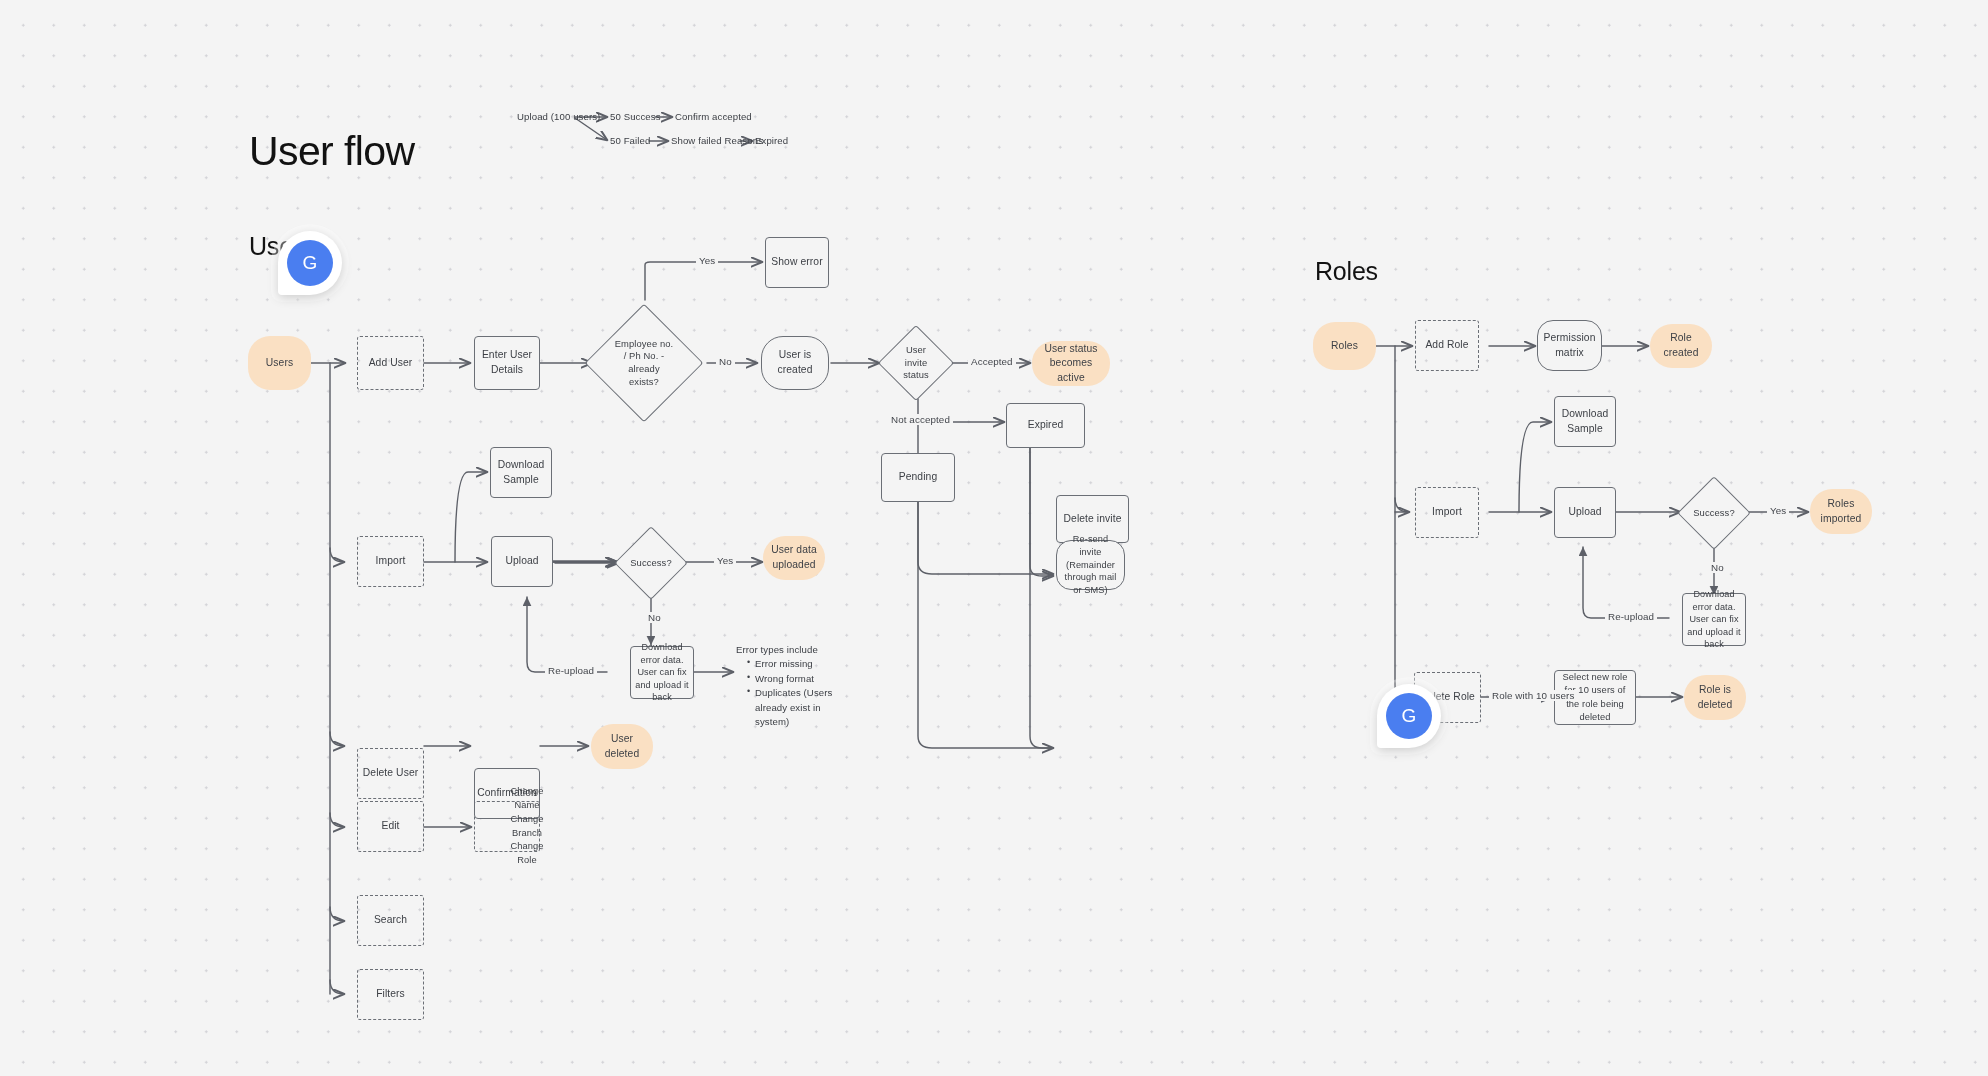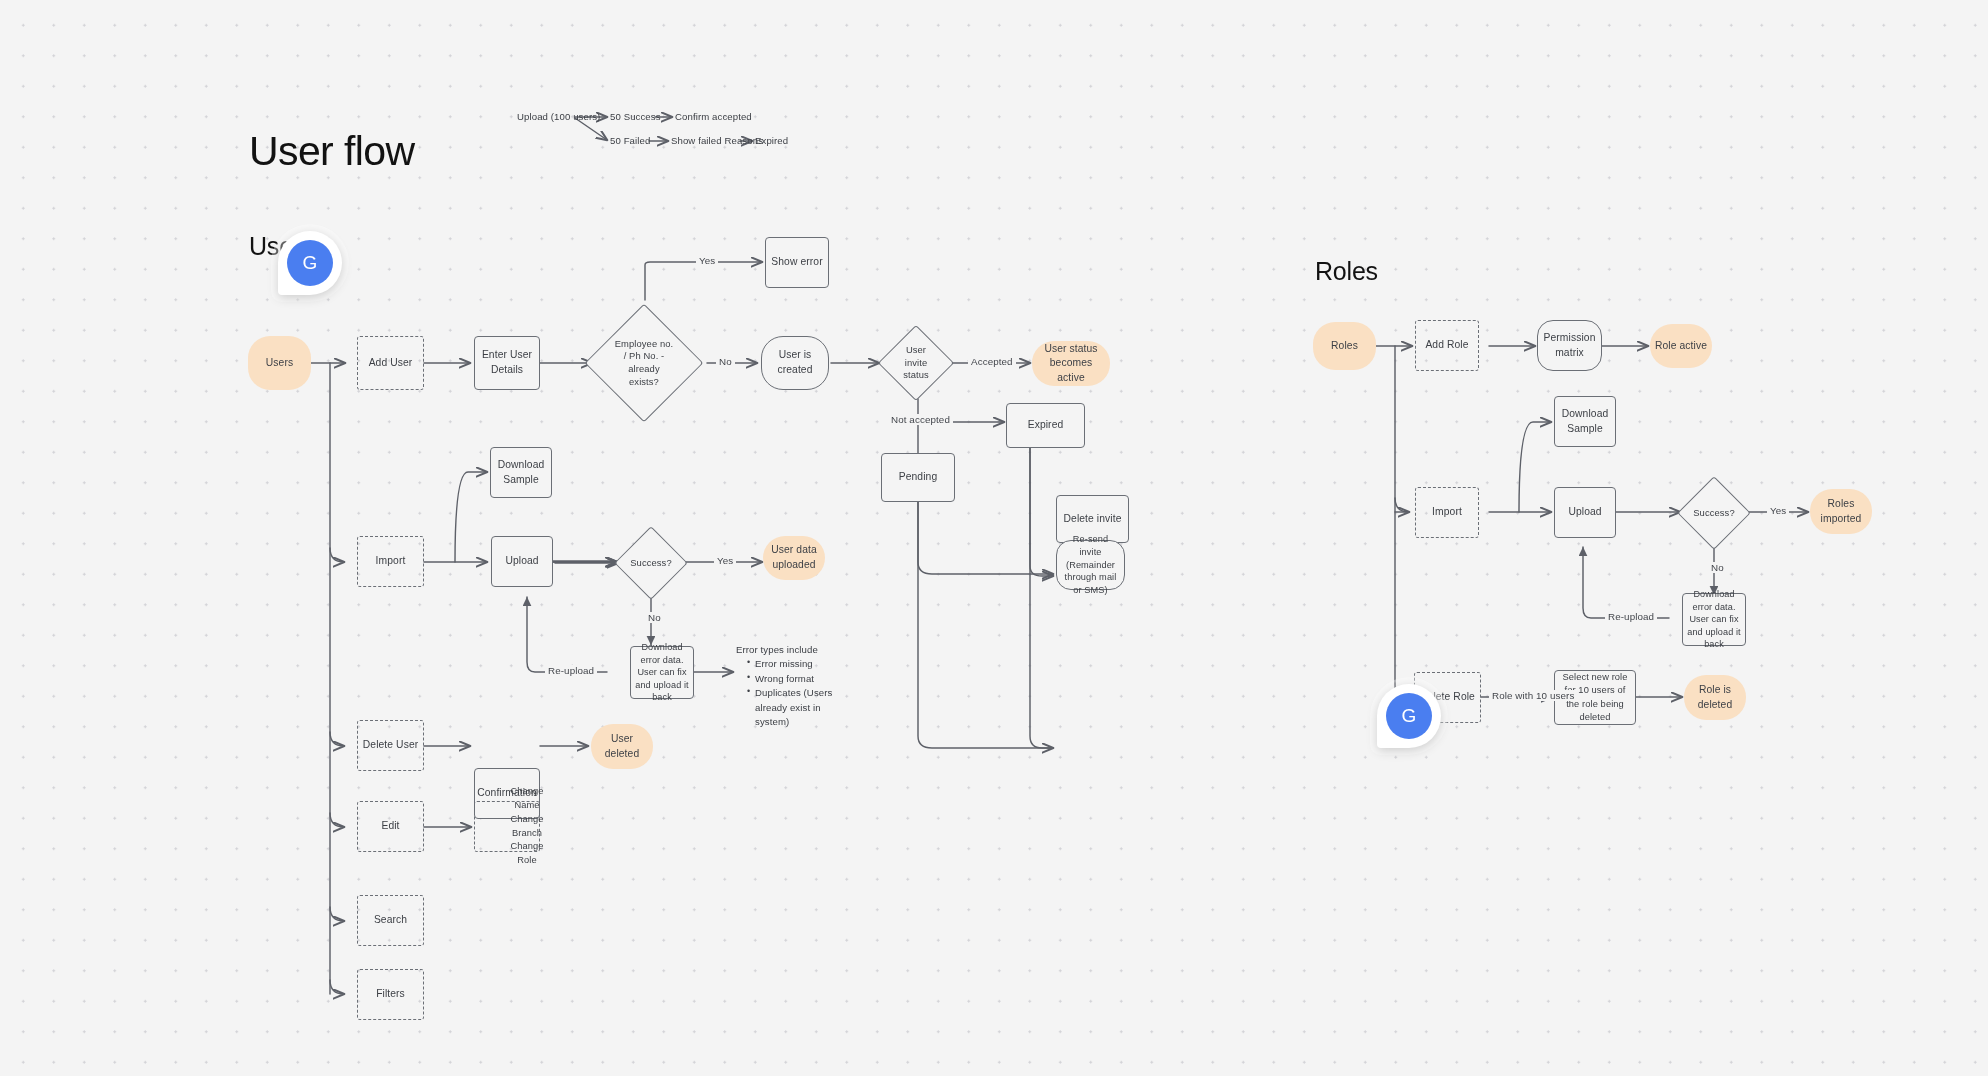--- a/index.html
+++ b/index.html
@@ -263,21 +263,21 @@
     <span class="dia-shape" style="inset:9px;"></span>
     <span class="dia-label" style="font-size:9.4px;">Success?</span>
   </div>
 
   <div class="node n-term" style="left:763px; top:536px; width:62px; height:44px;">User data uploaded</div>
 
   <div class="node n-solid" style="left:630px; top:646px; width:64px; height:53px;">
     <span style="font-size:9.1px; line-height:1.38;">Download error data. User can fix and upload it back</span>
   </div>
 
-  <div class="node n-dashed" style="left:357px; top:720px; width:67px; height:51px;text-align:center;">Delete User</div>
+  <div class="node n-dashed" style="left:357px; top:748px; width:67px; height:51px;text-align:center;">Delete User</div>
 
   <div class="node n-solid" style="left:474px; top:720px; width:66px; height:51px;margin-top:48px;">Confirmation</div>
 
   <div class="node n-term" style="left:591px; top:724px; width:62px; height:45px;">User deleted</div>
 
   <div class="node n-dashed" style="left:357px; top:801px; width:67px; height:51px;">Edit</div>
 
   <div class="node n-dashed" style="left:474px; top:801px; width:66px; height:51px;padding-left:44px;">
     <span style="font-size:9.3px; line-height:1.5;">Change Name Change Branch Change Role</span>
   </div>
@@ -302,21 +302,21 @@
       <li style="max-width:104px; white-space:normal;">Duplicates (Users already exist in system)</li>
     </ul>
   </div>
 
   <div class="node n-term" style="left:1313px; top:322px; width:63px; height:48px;">Roles</div>
 
   <div class="node n-dashed" style="left:1415px; top:320px; width:64px; height:51px;">Add Role</div>
 
   <div class="node n-solid" style="left:1537px; top:320px; width:65px; height:51px;border-radius:16px;">Permission matrix</div>
 
-  <div class="node n-term" style="left:1650px; top:324px; width:62px; height:44px;">Role active</div>
+  <div class="node n-term" style="left:1650px; top:324px; width:62px; height:44px;">Role created</div>
 
   <div class="node n-dashed" style="left:1415px; top:487px; width:64px; height:51px;">Import</div>
 
   <div class="node n-solid" style="left:1554px; top:396px; width:62px; height:51px;">Download Sample</div>
 
   <div class="node n-solid" style="left:1554px; top:487px; width:62px; height:51px;">Upload</div>
 
   <div class="node n-diamond" style="left:1679px; top:478px; width:70px; height:70px;">
     <span class="dia-shape" style="inset:9px;"></span>
     <span class="dia-label" style="font-size:9.4px;">Success?</span>

